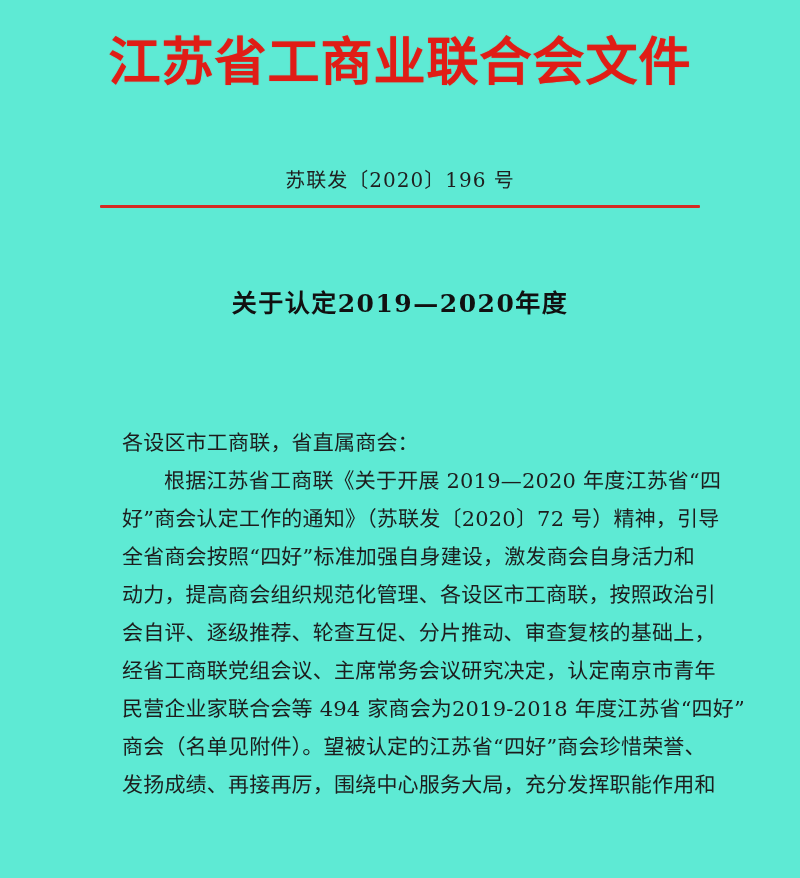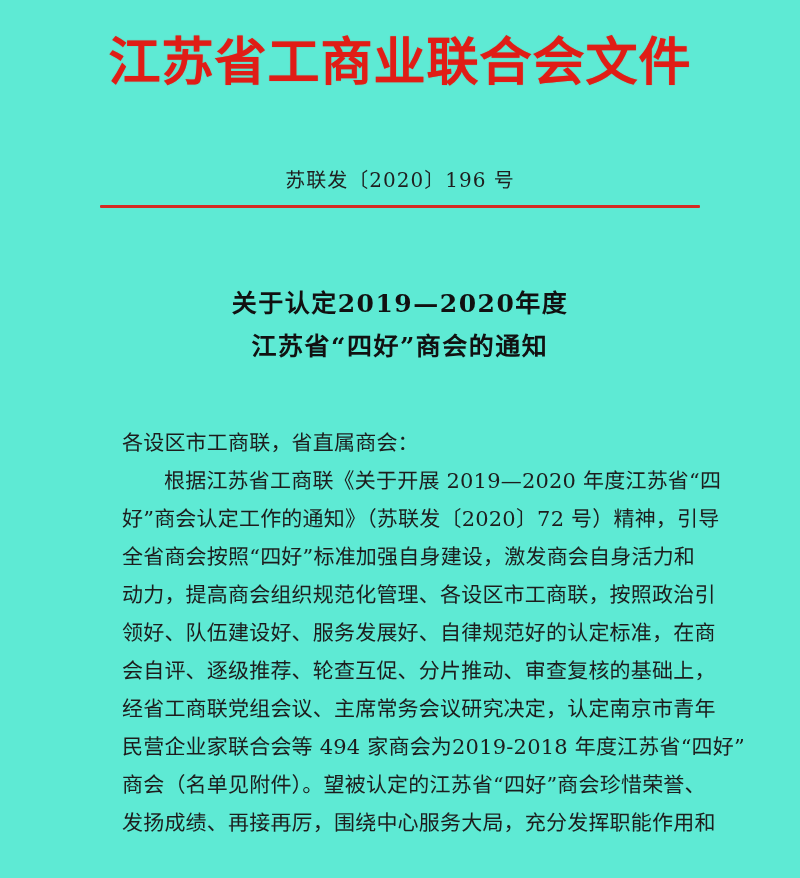--- a/index.html
+++ b/index.html
@@ -113,30 +113,28 @@
   <div class="masthead">
     <span class="masthead-title">江苏省工商业联合会文件</span>
   </div>
 
   <div class="doc-number">苏联发〔2020〕196 号</div>
 
   <div class="red-rule"></div>
 
   <div class="title-block">
     <div class="title-line">关于认定2019—2020年度</div>
-    <div class="title-line">江苏省“四好”商会的通知</div>
   </div>
 
   <div class="body-block">
     <div class="body-line">各设区市工商联，省直属商会：</div>
     <div class="body-line indent">根据江苏省工商联《关于开展 2019—2020 年度江苏省“四</div>
     <div class="body-line">好”商会认定工作的通知》（苏联发〔2020〕72 号）精神，引导</div>
     <div class="body-line">全省商会按照“四好”标准加强自身建设，激发商会自身活力和</div>
     <div class="body-line">动力，提高商会组织规范化管理、各设区市工商联，按照政治引</div>
-    <div class="body-line">领好、队伍建设好、服务发展好、自律规范好的认定标准，在商</div>
     <div class="body-line">会自评、逐级推荐、轮查互促、分片推动、审查复核的基础上，</div>
     <div class="body-line">经省工商联党组会议、主席常务会议研究决定，认定南京市青年</div>
     <div class="body-line">民营企业家联合会等 494 家商会为2019-2018 年度江苏省“四好”</div>
     <div class="body-line">商会（名单见附件）。望被认定的江苏省“四好”商会珍惜荣誉、</div>
     <div class="body-line">发扬成绩、再接再厉，围绕中心服务大局，充分发挥职能作用和</div>
   </div>
 
 </div>
 
 </body></html>

